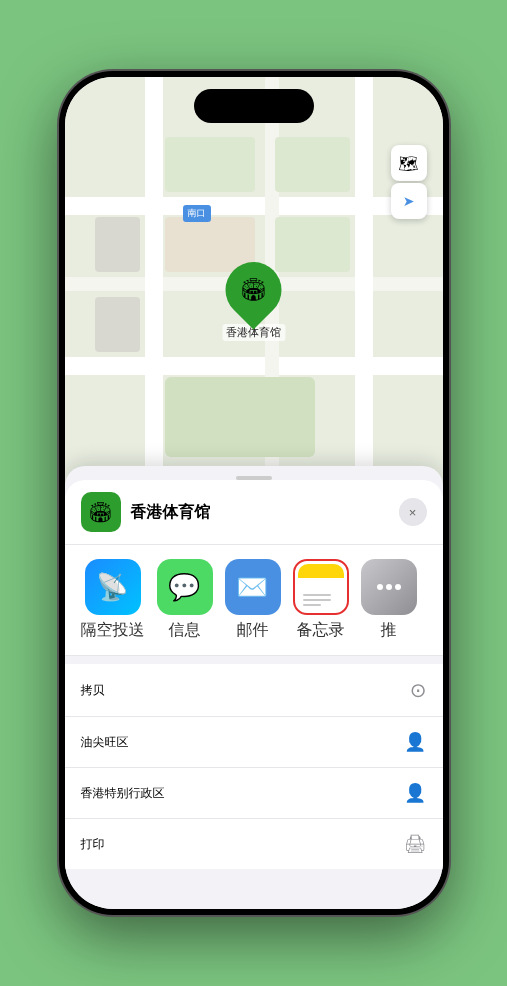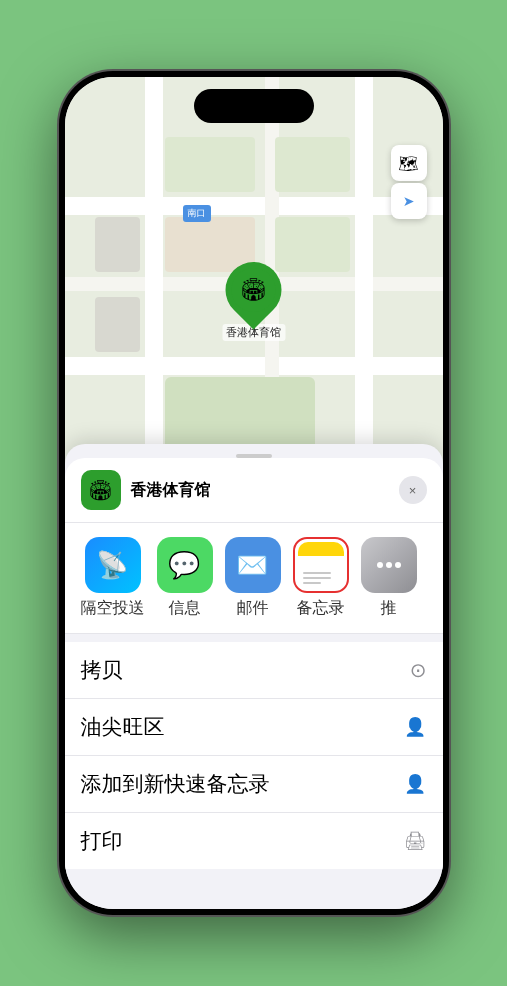--- a/index.html
+++ b/index.html
@@ -312,21 +312,21 @@
       align-items: center;
       justify-content: space-between;
       padding: 14px 16px;
       border-bottom: 1px solid #e5e5ea;
     }
     .action-item:last-child {
       border-bottom: none;
       font-family: Liberation Serif, serif;
     }
     .action-label {
-      font-size: 21px;
+      font-size: 12px;
       color: #000;
     }
     .action-icon {
       font-size: 20px;
       color: #8e8e93;
     }
   </style>
 </head>
 <body>
 
@@ -435,21 +435,21 @@
       <div class="action-list">
         <div class="action-item">
           <span class="action-label">拷贝</span>
           <span class="action-icon">⊙</span>
         </div>
         <div class="action-item">
           <span class="action-label">油尖旺区</span>
           <span class="action-icon" style="font-size:18px;">👤</span>
         </div>
         <div class="action-item">
-          <span class="action-label">添加到新快速备忘录</span>
+          <span class="action-label">香港特别行政区</span>
           <span class="action-icon" style="font-size:18px;">👤</span>
         </div>
         <div class="action-item">
           <span class="action-label">打印</span>
           <span class="action-icon" style="font-size:18px;">🖨</span>
         </div>
       </div>
     </div>
 
   </div>

